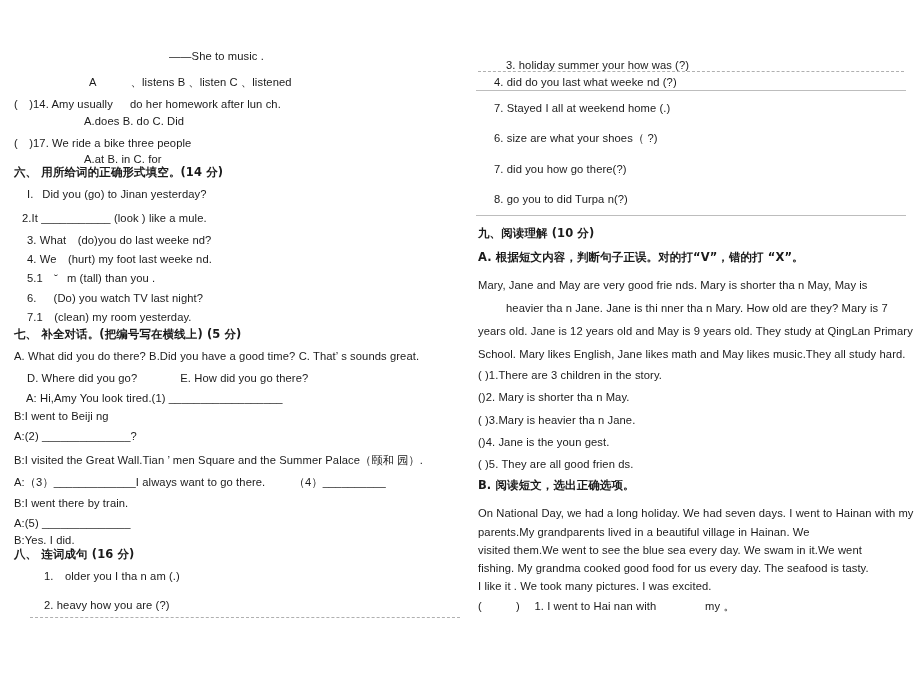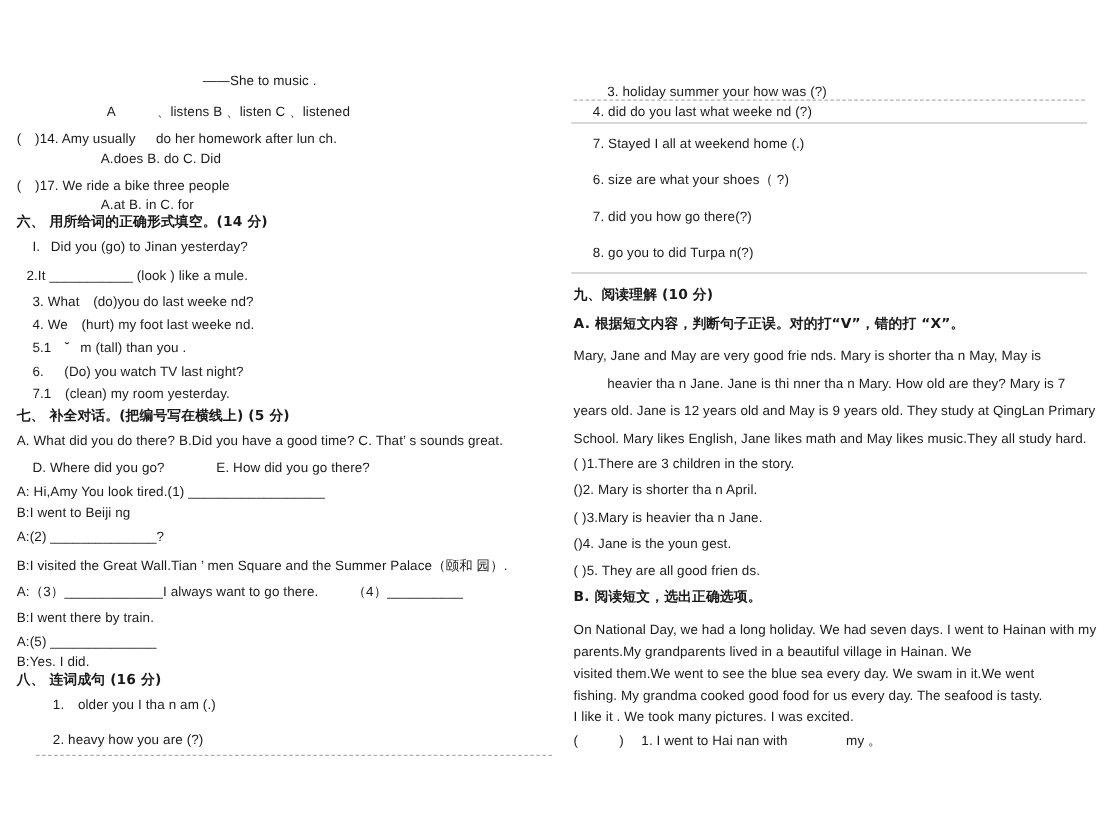--- a/index.html
+++ b/index.html
@@ -12,21 +12,20 @@
     height: 689px;
     font-family: "Liberation Sans", "DejaVu Sans", sans-serif;
     color: #1a1a1a;
     position: relative;
     overflow: hidden;
   }
   .page {
     position: relative;
     width: 920px;
     height: 608px;
-    margin-top: 12px;
   }
   .col {
     position: absolute;
     top: 0;
   }
   .col-left  { left: 14px;  width: 450px; }
   .col-right { left: 478px; width: 430px; }
 
   .ln {
     position: absolute;
@@ -70,21 +69,21 @@
       <div class="ln" style="top: 188px; left: 13px;">I.  Did you (go) to Jinan yesterday?</div>
       <div class="ln" style="top: 212px; left: 8px;">2.It ___________ (look ) like a mule.</div>
       <div class="ln" style="top: 234px; left: 13px;">3. What  (do)you do last weeke nd?</div>
       <div class="ln" style="top: 253px; left: 13px;">4. We  (hurt) my foot last weeke nd.</div>
       <div class="ln" style="top: 272px; left: 13px;">5.1  ˘  m (tall) than you .</div>
       <div class="ln" style="top: 292px; left: 13px;">6.   (Do) you watch TV last night?</div>
       <div class="ln" style="top: 311px; left: 13px;">7.1  (clean) my room yesterday.</div>
       <div class="ln cn" style="top: 328px; left: 0px;">七、 补全对话。(把编号写在横线上) (5 分)</div>
       <div class="ln" style="top: 350px; left: 0px;">A. What did you do there? B.Did you have a good time? C. That’ s sounds great.</div>
       <div class="ln" style="top: 372px; left: 13px;">D. Where did you go?        E. How did you go there?</div>
-      <div class="ln" style="top: 392px; left: 0px; text-align: center;">A: Hi,Amy You look tired.(1) __________________</div>
+      <div class="ln" style="top: 392px; left: 12px; text-align: center;">A: Hi,Amy You look tired.(1) __________________</div>
       <div class="ln" style="top: 410px; left: 0px;">B:I went to Beiji ng</div>
       <div class="ln" style="top: 430px; left: 0px;">A:(2) ______________?</div>
       <div class="ln" style="top: 454px; left: 0px;">B:I visited the Great Wall.Tian ’  men Square and the Summer Palace（颐和 园）.</div>
       <div class="ln" style="top: 476px; left: 0px;">A:（3）_____________I always want to go there.     （4）__________</div>
       <div class="ln" style="top: 497px; left: 0px;">B:I went there by train.</div>
       <div class="ln" style="top: 517px; left: 0px;">A:(5) ______________</div>
       <div class="ln" style="top: 534px; left: 0px;">B:Yes. I did.</div>
       <div class="ln cn" style="top: 548px; left: 0px;">八、 连词成句 (16 分)</div>
       <div class="ln" style="top: 570px; left: 30px;">1.  older you I tha n am (.)</div>
       <div class="ln" style="top: 599px; left: 30px;">2. heavy how you are (?)</div>
@@ -97,21 +96,21 @@
       <div class="ln" style="top: 132px; left: 16px;">6. size are what your shoes（ ?)</div>
       <div class="ln" style="top: 163px; left: 16px;">7. did you how go there(?)</div>
       <div class="ln" style="top: 193px; left: 16px;">8. go you to did Turpa n(?)</div>
       <div class="ln cn" style="top: 227px; left: 0px;">九、阅读理解 (10 分)</div>
       <div class="ln cn" style="top: 251px; left: 0px;">A. 根据短文内容，判断句子正误。对的打“V”，错的打 “X”。</div>
       <div class="ln" style="top: 279px; left: 0px;">Mary, Jane and May are very good frie nds. Mary is shorter tha n May, May is</div>
       <div class="ln" style="top: 302px; left: 0px; padding-left: 28px;">heavier tha n Jane. Jane is thi nner tha n Mary. How old are they? Mary is 7</div>
       <div class="ln" style="top: 325px; left: 0px;">years old. Jane is 12 years old and May is 9 years old. They study at QingLan Primary</div>
       <div class="ln" style="top: 348px; left: 0px;">School. Mary likes English, Jane likes math and May likes music.They all study hard.</div>
       <div class="ln" style="top: 369px; left: 0px;">( )1.There are 3 children in the story.</div>
-      <div class="ln" style="top: 391px; left: 0px;">()2. Mary is shorter tha n April.</div>
+      <div class="ln" style="top: 391px; left: 0px;">()2. Mary is shorter tha n May.</div>
       <div class="ln" style="top: 414px; left: 0px;">( )3.Mary is heavier tha n Jane.</div>
       <div class="ln" style="top: 436px; left: 0px; text-align: right;">()4. Jane is the youn gest.</div>
       <div class="ln" style="top: 458px; left: 0px;">( )5. They are all good frien ds.</div>
       <div class="ln cn" style="top: 479px; left: 0px;">B. 阅读短文，选出正确选项。</div>
       <div class="ln" style="top: 507px; left: 0px;">On National Day, we had a long holiday. We had seven days. I went to Hainan with my</div>
       <div class="ln" style="top: 526px; left: 0px;">parents.My grandparents lived in a beautiful village in Hainan. We</div>
       <div class="ln" style="top: 544px; left: 0px;">visited them.We went to see the blue sea every day. We swam in it.We went</div>
       <div class="ln" style="top: 562px; left: 0px;">fishing. My grandma cooked good food for us every day. The seafood is tasty.</div>
       <div class="ln" style="top: 580px; left: 0px;">I like it . We took many pictures. I was excited.</div>
       <div class="ln" style="top: 600px; left: 0px;">(      )   1. I went to Hai nan with         my 。</div>

